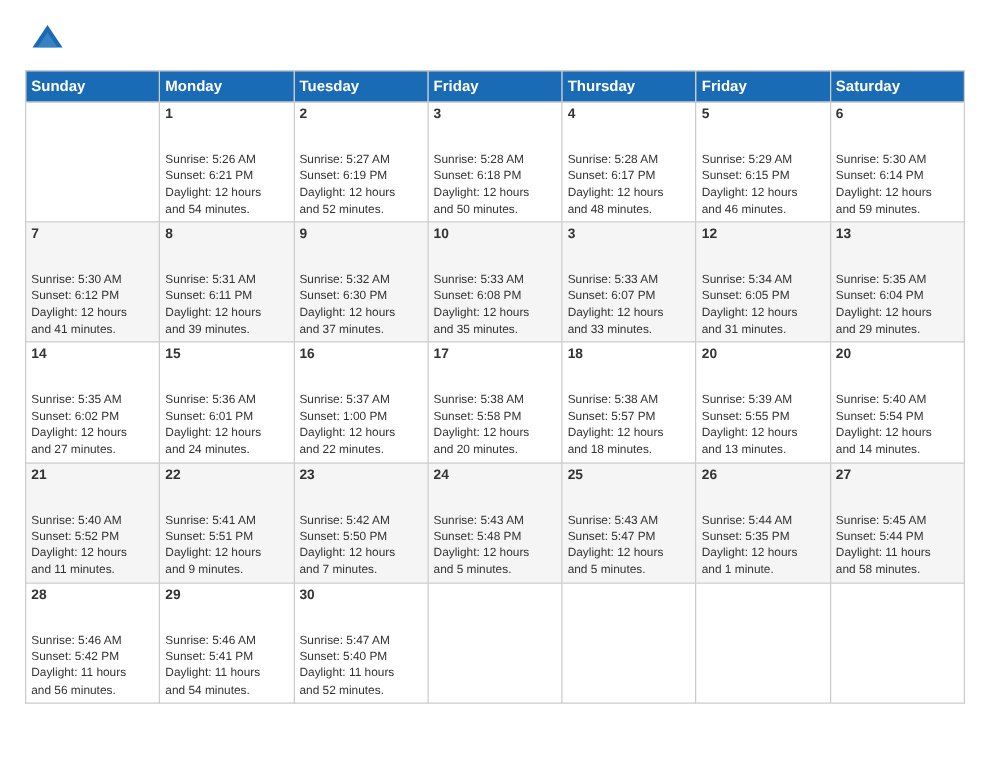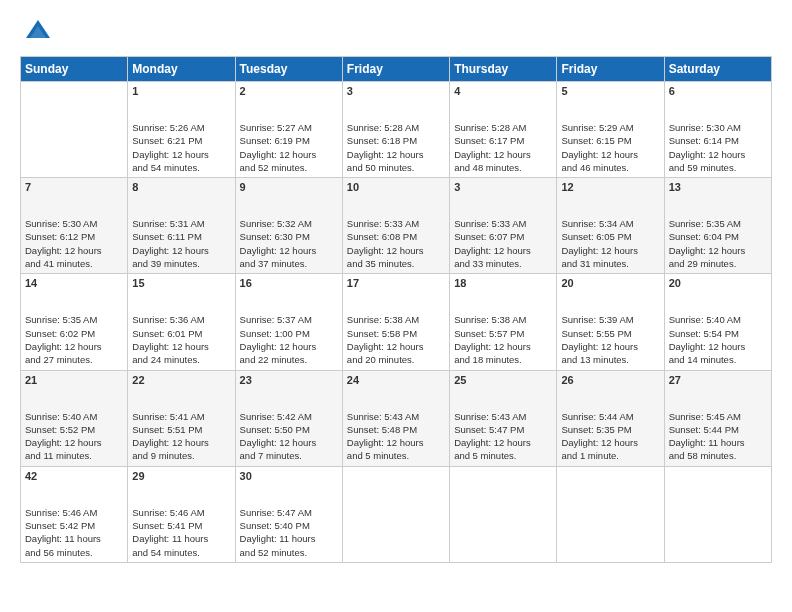--- a/index.html
+++ b/index.html
@@ -241,21 +241,21 @@
             <span class="day-num">26</span>
             <div class="day-info"><span>Sunrise: 5:44 AM</span><br><span>Sunset: 5:35 PM</span><br><span>Daylight: 12 hours</span><br><span>and 1 minute.</span></div>
           </td>
           <td>
             <span class="day-num">27</span>
             <div class="day-info"><span>Sunrise: 5:45 AM</span><br><span>Sunset: 5:44 PM</span><br><span>Daylight: 11 hours</span><br><span>and 58 minutes.</span></div>
           </td>
         </tr>
         <tr>
           <td>
-            <span class="day-num">42</span>
+            <span class="day-num">28</span>
             <div class="day-info"><span>Sunrise: 5:46 AM</span><br><span>Sunset: 5:42 PM</span><br><span>Daylight: 11 hours</span><br><span>and 56 minutes.</span></div>
           </td>
           <td>
             <span class="day-num">29</span>
             <div class="day-info"><span>Sunrise: 5:46 AM</span><br><span>Sunset: 5:41 PM</span><br><span>Daylight: 11 hours</span><br><span>and 54 minutes.</span></div>
           </td>
           <td>
             <span class="day-num">30</span>
             <div class="day-info"><span>Sunrise: 5:47 AM</span><br><span>Sunset: 5:40 PM</span><br><span>Daylight: 11 hours</span><br><span>and 52 minutes.</span></div>
           </td>

